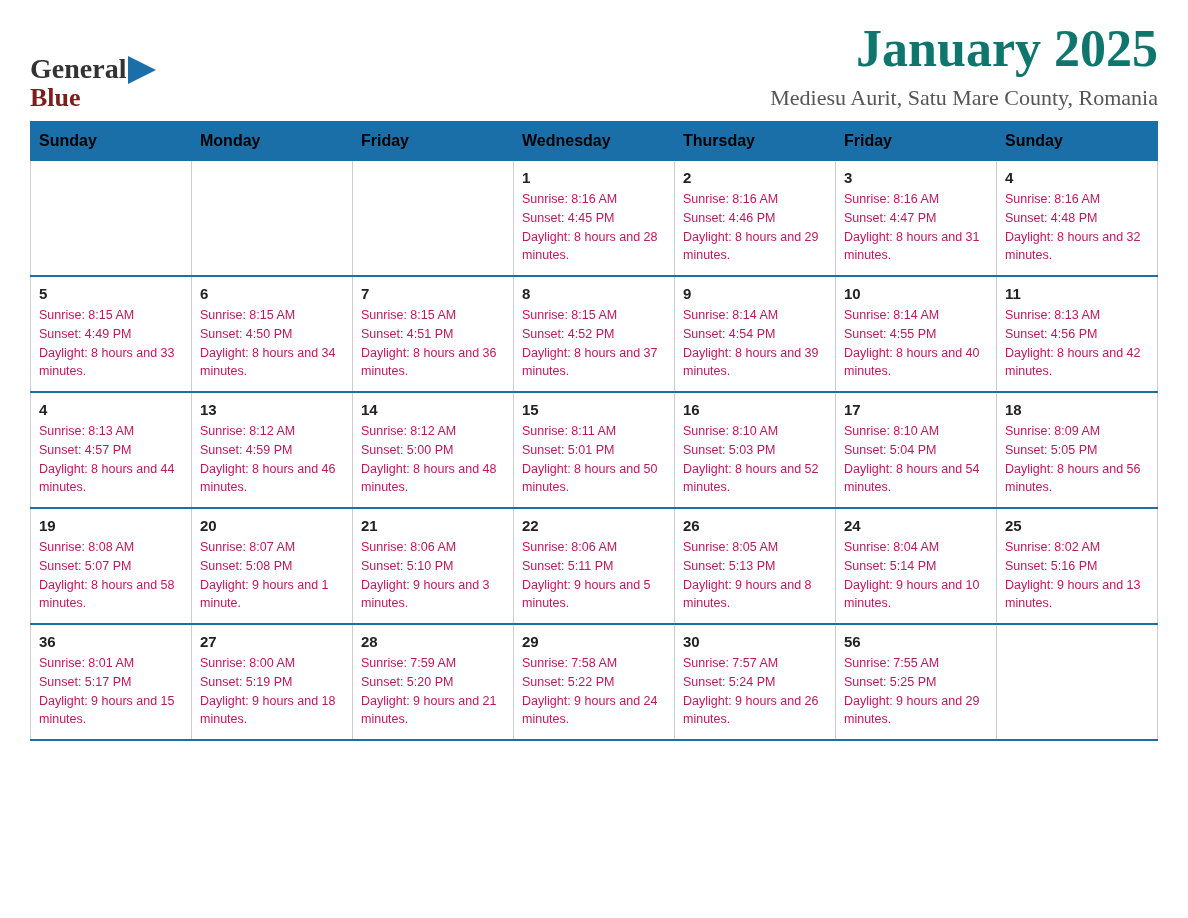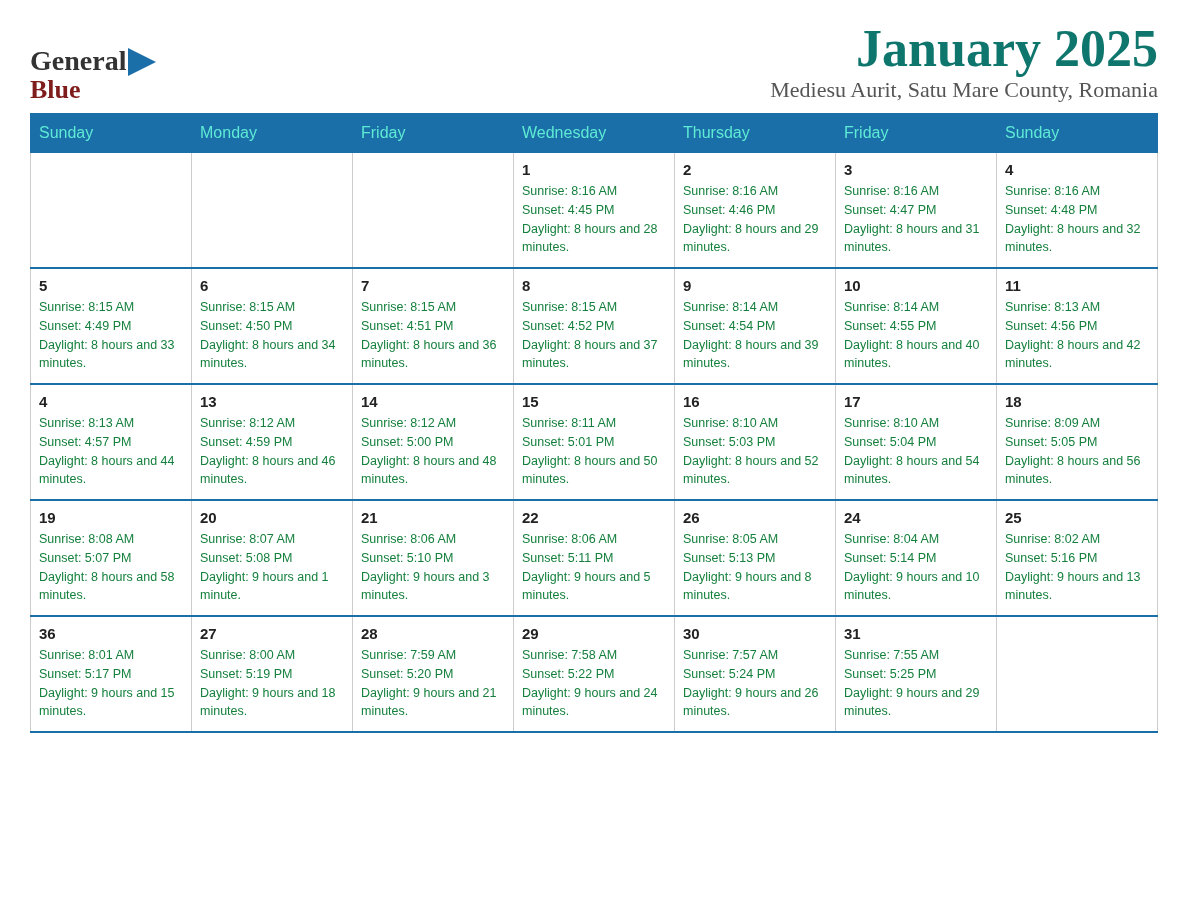--- a/index.html
+++ b/index.html
@@ -23,32 +23,32 @@
     }
     .calendar-title {
       font-size: 52px;
       font-weight: bold;
       color: #0f766e;
       line-height: 1.1;
     }
     .calendar-subtitle {
       font-size: 22px;
       color: #555;
-      margin-top: 0;
+      margin-top: 8px;
     }
     .calendar-table {
       width: 100%;
       border-collapse: collapse;
       margin-top: 8px;
     }
     .calendar-table thead tr th {
       background-color: #1a6fa8;
-      color: #5eead4;
+      color: #000000;
       font-size: 16px;
-      font-weight: normal;
+      font-weight: bold;
       padding: 10px 8px;
       text-align: left;
       border: 1px solid #1a6fa8;
     }
     .calendar-table tbody tr td {
       vertical-align: top;
       padding: 8px 8px 10px 8px;
       border: 1px solid #ccc;
       width: calc(100% / 7);
       min-height: 110px;
@@ -60,21 +60,21 @@
     }
     .day-number {
       font-size: 15px;
       font-weight: bold;
       color: #222;
       margin-bottom: 4px;
       display: block;
     }
     .day-info {
       font-size: 12.5px;
-      color: #15803d;
+      color: #be185d;
       line-height: 1.5;
     }
     .empty-cell {
       background: #fff;
     }
     .logo-wrapper {
       display: flex;
       flex-direction: column;
       align-items: flex-start;
     }
@@ -250,19 +250,19 @@
         </td>
         <td>
           <span class="day-number">29</span>
           <div class="day-info">Sunrise: 7:58 AM<br>Sunset: 5:22 PM<br>Daylight: 9 hours and 24 minutes.</div>
         </td>
         <td>
           <span class="day-number">30</span>
           <div class="day-info">Sunrise: 7:57 AM<br>Sunset: 5:24 PM<br>Daylight: 9 hours and 26 minutes.</div>
         </td>
         <td>
-          <span class="day-number">31</span>
+          <span class="day-number">56</span>
           <div class="day-info">Sunrise: 7:55 AM<br>Sunset: 5:25 PM<br>Daylight: 9 hours and 29 minutes.</div>
         </td>
         <td class="empty-cell"></td>
       </tr>
     </tbody>
 </table>
 
 </body></html>

